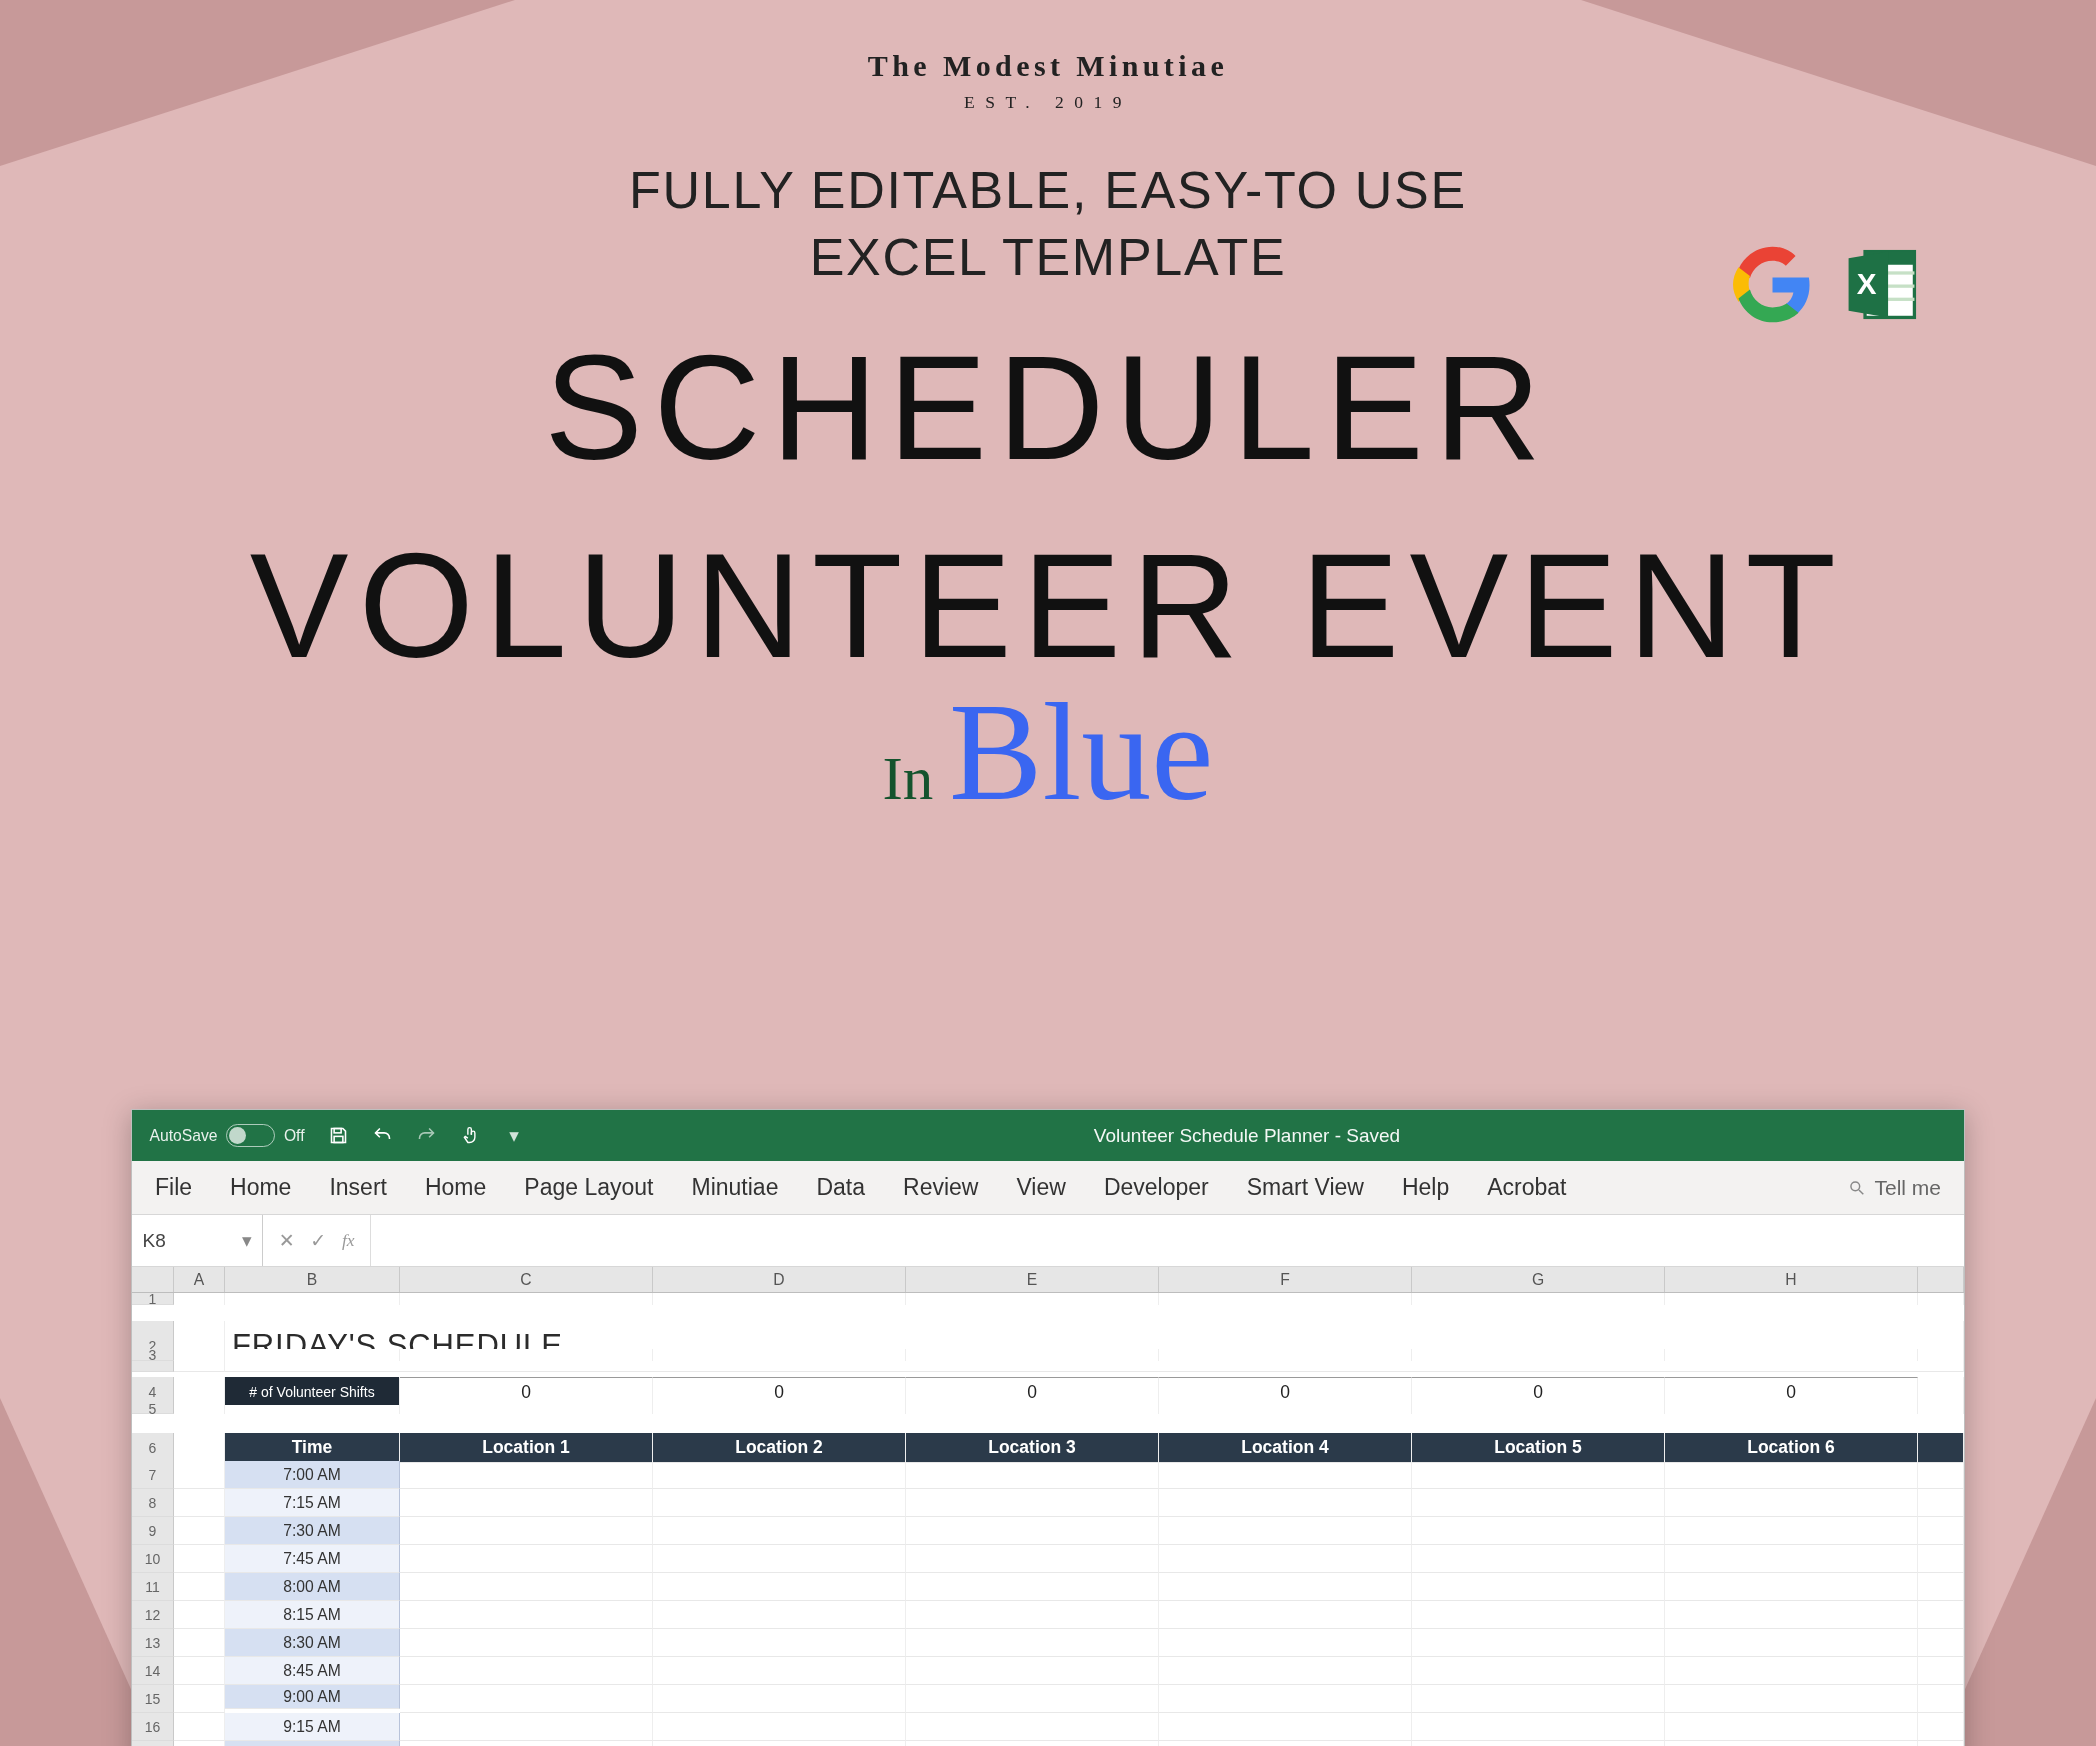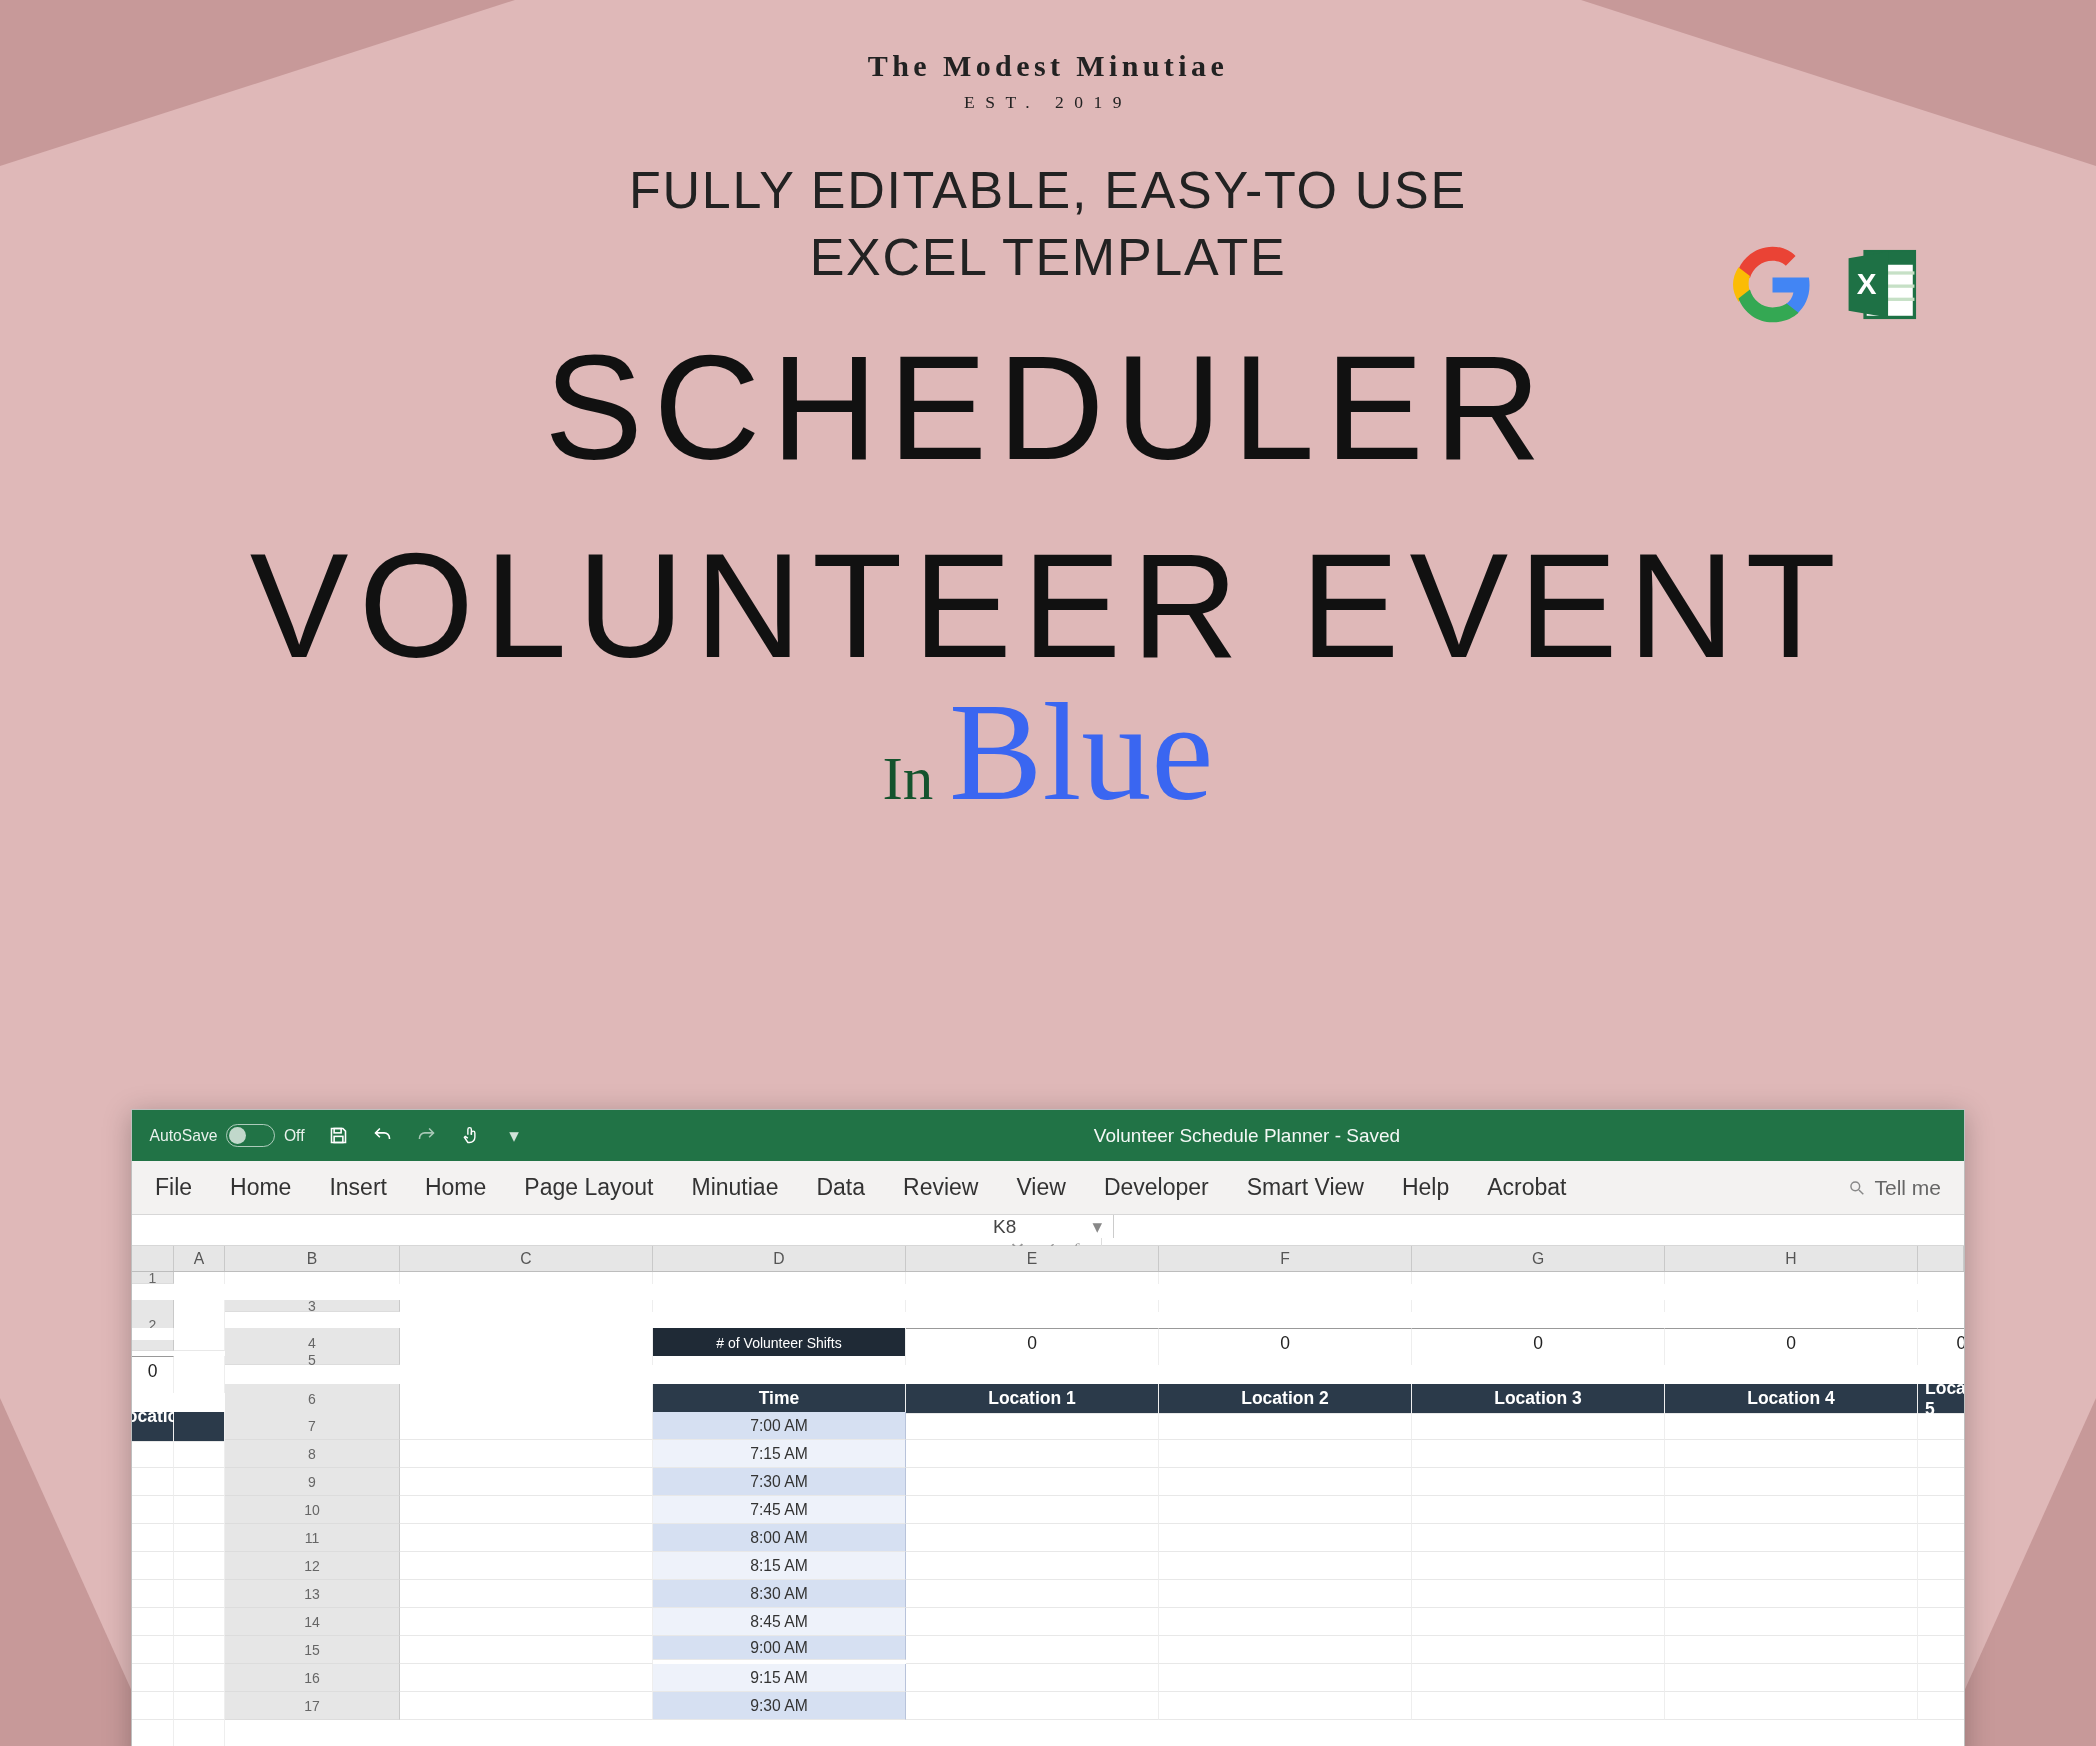--- a/index.html
+++ b/index.html
@@ -70,27 +70,26 @@
     gap: 38px;
     padding: 0 23px;
     color:#333;
     font-size:23px;
     border-bottom:0.9px solid #d7d7d7;
   }
   .ribbon-tabs span { cursor:default; }
   .ribbon-tabs .tell { margin-left:auto; display:flex; align-items:center; gap:8.7px; color:#666; font-size:21px;}
   .namebox-row {
     background:#fff;
-    height: 31px;
+    height: 52px;
     display:flex;
     align-items:center;
     border-bottom:0.9px solid #d7d7d7;
     font-size:19px;
     color:#444;
-    flex-direction:column;
   }
   .namebox { width:131px; border-right:0.9px solid #ccc; height:100%; display:flex; align-items:center; padding:0 10.5px; gap:5.2px; justify-content:space-between; background:#fff;}
   .namebox-ctrls { display:flex; align-items:center; gap:15.7px; padding:0 15.7px; color:#999; border-right:0.9px solid #ddd; height:100%;}
   .fx { font-style:italic; font-family: Georgia, serif; font-size:17.5px; }
   .col-headers {
     display:grid;
     grid-template-columns: 42px 51px 175px 253px 253px 253px 253px 253px 253px 1fr;
     background:#e6e6e6;
     font-size:15.7px;
     color:#555;
@@ -256,20 +255,23 @@
       <div class="cell blank-a" style="height: 12.2px; border-bottom: none;"></div>
       <div class="cell blank-a" style="height: 12.2px; border-bottom: none;"></div>
       <div class="cell blank-a" style="height: 12.2px; border-bottom: none;"></div>
       <div class="cell blank-a" style="height: 12.2px; border-bottom: none;"></div>
       <div class="cell blank-a" style="height: 12.2px; border-bottom: none;"></div>
       <div class="cell blank-a" style="height: 12.2px; border-bottom: none;"></div>
       <div class="cell blank-a" style="height: 12.2px; border-bottom: none;"></div>
       <div class="cell blank-a" style="height: 12.2px; border-bottom: none;"></div>
       <div class="rowhdr" style="height: 51px;">2</div>
       <div class="cell blank-a" style="height: 51px;"></div>
+      <div class="cell" style="height: 51px; grid-column: 3 / span 8;">
+        <span class="big-title">FRIDAY'S SCHEDULE</span>
+      </div>
       <div class="rowhdr" style="height: 12.2px;">3</div>
       <div class="cell blank-a" style="height: 12.2px; border-bottom: none;"></div>
       <div class="cell blank-a" style="height: 12.2px; border-bottom: none;"></div>
       <div class="cell blank-a" style="height: 12.2px; border-bottom: none;"></div>
       <div class="cell blank-a" style="height: 12.2px; border-bottom: none;"></div>
       <div class="cell blank-a" style="height: 12.2px; border-bottom: none;"></div>
       <div class="cell blank-a" style="height: 12.2px; border-bottom: none;"></div>
       <div class="cell blank-a" style="height: 12.2px; border-bottom: none;"></div>
       <div class="cell blank-a" style="height: 12.2px; border-bottom: none;"></div>
       <div class="cell blank-a" style="height: 12.2px; border-bottom: none;"></div>

